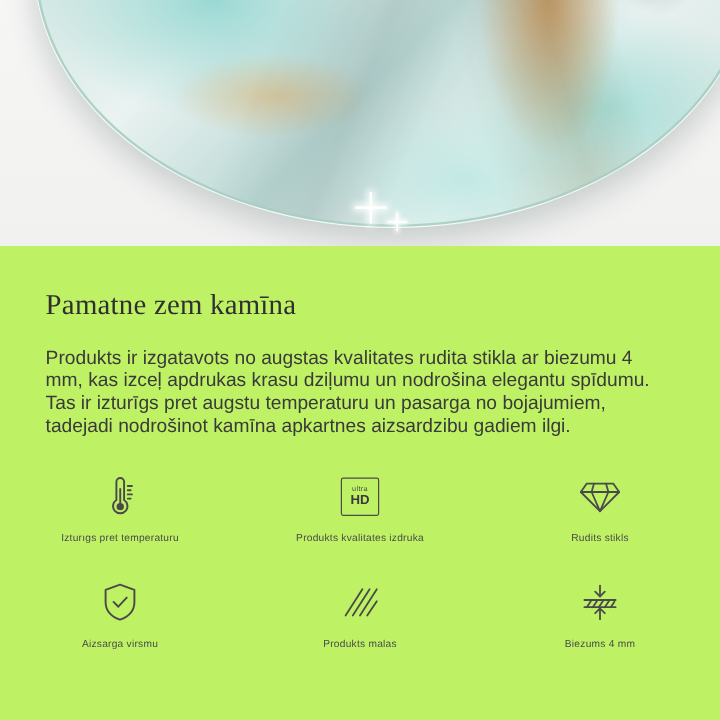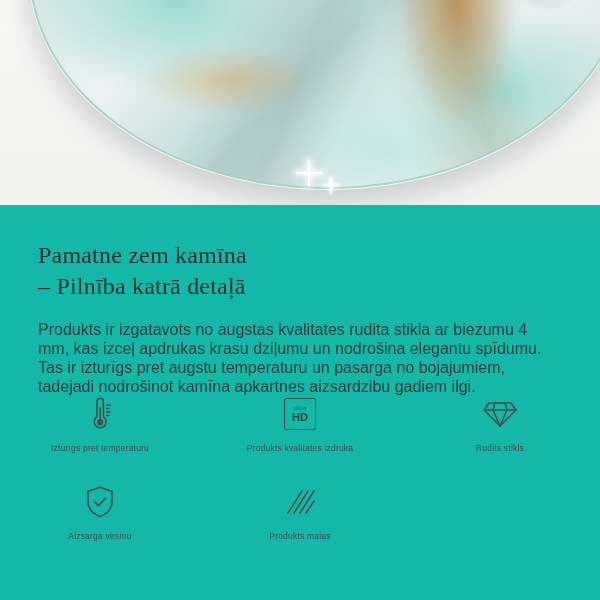--- a/index.html
+++ b/index.html
@@ -10,21 +10,21 @@
     width: 600px;
     height: 600px;
     background: #ffffff;
     font-family: "Liberation Sans", sans-serif;
     overflow: hidden;
   }
   .page {
     position: relative;
     width: 600px;
     height: 600px;
-    background: #14b8a6;
+    background: #bef264;
     overflow: hidden;
   }
 
   
   .hero {
     position: relative;
     width: 600px;
     height: 205px;
     overflow: hidden;
     background: #f3f3f2;
@@ -193,21 +193,20 @@
     <div class="hero-bg"></div>
     <div class="glass-panel"></div>
     <div class="glass-edge"></div>
     <div class="sparkle s1"></div>
     <div class="sparkle s2"></div>
   </div>
 
   <div class="content">
     <h1 class="headline">
       <span>Pamatne zem kamīna</span>
-      <span class="l2">– Pilnība katrā detaļā</span>
     </h1>
     <p class="body-copy">Produkts ir izgatavots no augstas kvalitates rudita stikla ar biezumu 4 mm, kas izceļ apdrukas krasu dziļumu un nodrošina elegantu spīdumu. Tas ir izturīgs pret augstu temperaturu un pasarga no bojajumiem, tadejadi nodrošinot kamīna apkartnes aizsardzibu gadiem ilgi.</p>
   </div>
 
   <div class="features">
 
     <div class="feature">
       <div class="ficon">
         <svg width="34" height="36" viewBox="0 0 34 36" fill="none" stroke="#4a4a4a" stroke-width="1.6" stroke-linecap="round">
           <path d="M14 5.5a3.2 3.2 0 0 1 6.4 0v15.2a6 6 0 1 1-6.4 0z"></path>
@@ -256,15 +255,29 @@
         <svg width="32" height="30" viewBox="0 0 32 30" fill="none" stroke="#4a4a4a" stroke-width="1.5" stroke-linecap="round">
           <path d="M4 26L18 4"></path>
           <path d="M10 26L24 4"></path>
           <path d="M16 26L30 4"></path>
           <path d="M22 26L30 14"></path>
         </svg>
       </div>
       <div class="flabel">Produkts malas</div>
     </div>
 
+    <div class="feature">
+      <div class="ficon">
+        <svg width="34" height="34" viewBox="0 0 34 34" fill="none" stroke="#4a4a4a" stroke-width="1.5" stroke-linecap="round">
+          <path d="M17 3v8"></path>
+          <path d="M13 8l4 4 4-4"></path>
+          <path d="M4 15h26"></path>
+          <path d="M4 21h26"></path>
+          <path d="M6 21l4-6M11 21l4-6M16 21l4-6M21 21l4-6M26 21l3-4.5"></path>
+          <path d="M17 31v-8"></path>
+          <path d="M13 26l4-4 4 4"></path>
+        </svg>
+      </div>
+      <div class="flabel">Biezums 4 mm</div>
+    </div>
 
   </div>
 </div>
 
 </body></html>

